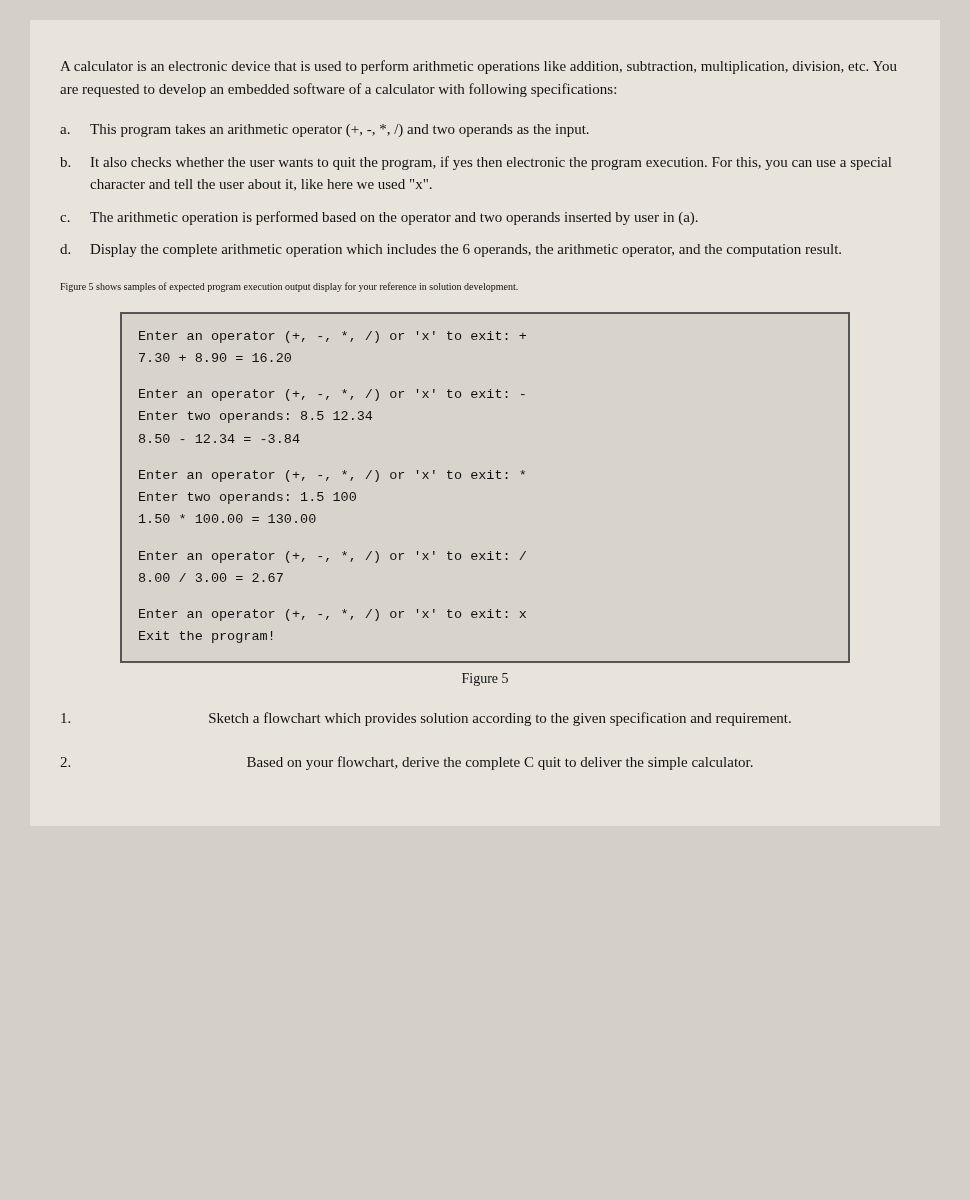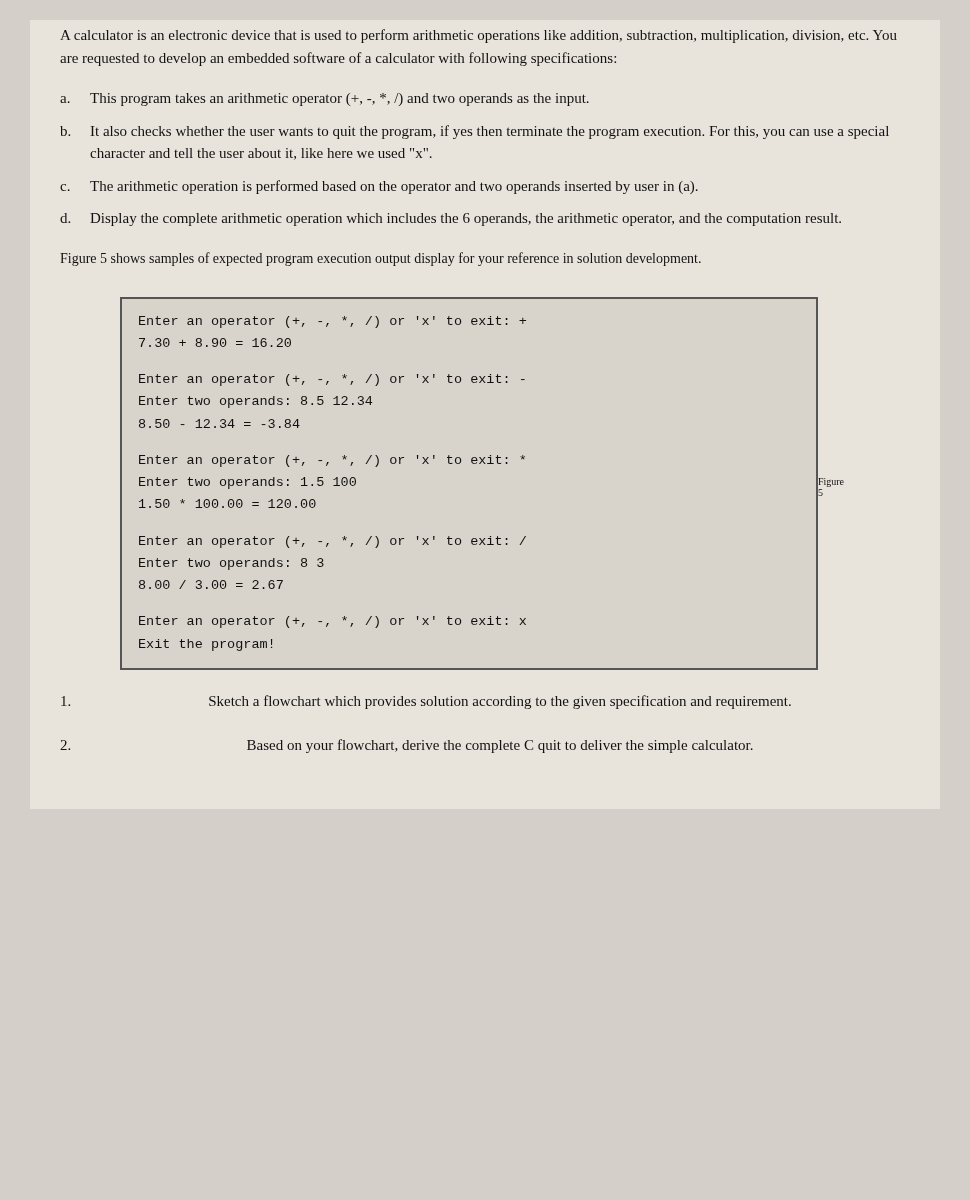--- a/index.html
+++ b/index.html
@@ -13,21 +13,21 @@
       font-family: 'Times New Roman', Times, serif;
       font-size: 15px;
       color: #111;
       width: 970px;
       min-height: 1200px;
       padding: 20px 30px 30px 30px;
     }
 
     .page-content {
       background-color: #e8e4dc;
-      padding: 4px 30px 30px 30px;
+      padding: 35px 30px 30px 30px;
     }
 
     .intro-text {
       font-size: 15px;
       line-height: 1.5;
       margin-bottom: 18px;
     }
 
     .spec-list {
       list-style: none;
@@ -46,28 +46,28 @@
     .spec-list li .letter {
       min-width: 30px;
       font-weight: normal;
     }
 
     .spec-list li .text {
       flex: 1;
     }
 
     .figure-caption-text {
-      font-size: 14px;
+      font-size: 10px;
       line-height: 1.5;
-      margin-bottom: 28px;
+      margin-bottom: 18px;
     }
 
     .terminal-box-wrapper {
       display: flex;
-      flex-direction: row;
+      flex-direction: column;
       align-items: center;
       margin: 10px 60px 10px 60px;
     }
 
     .terminal-box {
       border: 2px solid #555;
       background-color: #d8d4cc;
       padding: 12px 16px;
       width: 100%;
       font-family: 'Courier New', Courier, monospace;
@@ -77,21 +77,21 @@
 
     .terminal-block {
       margin-bottom: 14px;
     }
 
     .terminal-block:last-child {
       margin-bottom: 0;
     }
 
     .figure-label {
-      font-size: 10px;
+      font-size: 14px;
       margin-top: 8px;
       font-family: 'Times New Roman', Times, serif;
     }
 
     .questions-section {
       margin-top: 20px;
     }
 
     .question-item {
       display: flex;
@@ -119,21 +119,21 @@
   <p class="intro-text">A calculator is an electronic device that is used to perform arithmetic operations like addition, subtraction, multiplication, division, etc. You are requested to develop an embedded software of a calculator with following specifications:</p>
 
   <ul class="spec-list">
 
   <li>
         <span class="letter">a.</span>
         <span class="text">This program takes an arithmetic operator (+, -, *, /) and two operands as the input.</span>
       </li>
       <li>
         <span class="letter">b.</span>
-        <span class="text">It also checks whether the user wants to quit the program, if yes then terminate the program execution. For this, you can use a special character and tell the user about it, like here we used "x".</span>
+        <span class="text">It also checks whether the user wants to quit the program, if yes then electronic the program execution. For this, you can use a special character and tell the user about it, like here we used "x".</span>
       </li>
       <li>
         <span class="letter">c.</span>
         <span class="text">The arithmetic operation is performed based on the operator and two operands inserted by user in (a).</span>
       </li>
       <li>
         <span class="letter">d.</span>
         <span class="text">Display the complete arithmetic operation which includes the 6 operands, the arithmetic operator, and the computation result.</span>
       </li>
     </ul>
@@ -148,25 +148,24 @@
           <div>7.30 + 8.90 = 16.20</div>
         </div>
         <div class="terminal-block">
           <div>Enter an operator (+, -, *, /) or 'x' to exit: -</div>
           <div>Enter two operands: 8.5 12.34</div>
           <div>8.50 - 12.34 = -3.84</div>
         </div>
         <div class="terminal-block">
           <div>Enter an operator (+, -, *, /) or 'x' to exit: *</div>
           <div>Enter two operands: 1.5 100</div>
-          <div>1.50 * 100.00 = 120.00</div>
+          <div>1.50 * 100.00 = 130.00</div>
         </div>
         <div class="terminal-block">
           <div>Enter an operator (+, -, *, /) or 'x' to exit: /</div>
-          <div>Enter two operands: 8 3</div>
           <div>8.00 / 3.00 = 2.67</div>
         </div>
         <div class="terminal-block">
           <div>Enter an operator (+, -, *, /) or 'x' to exit: x</div>
           <div>Exit the program!</div>
         </div>
       </div>
     <div class="figure-label">Figure 5</div>
   </div>
 

